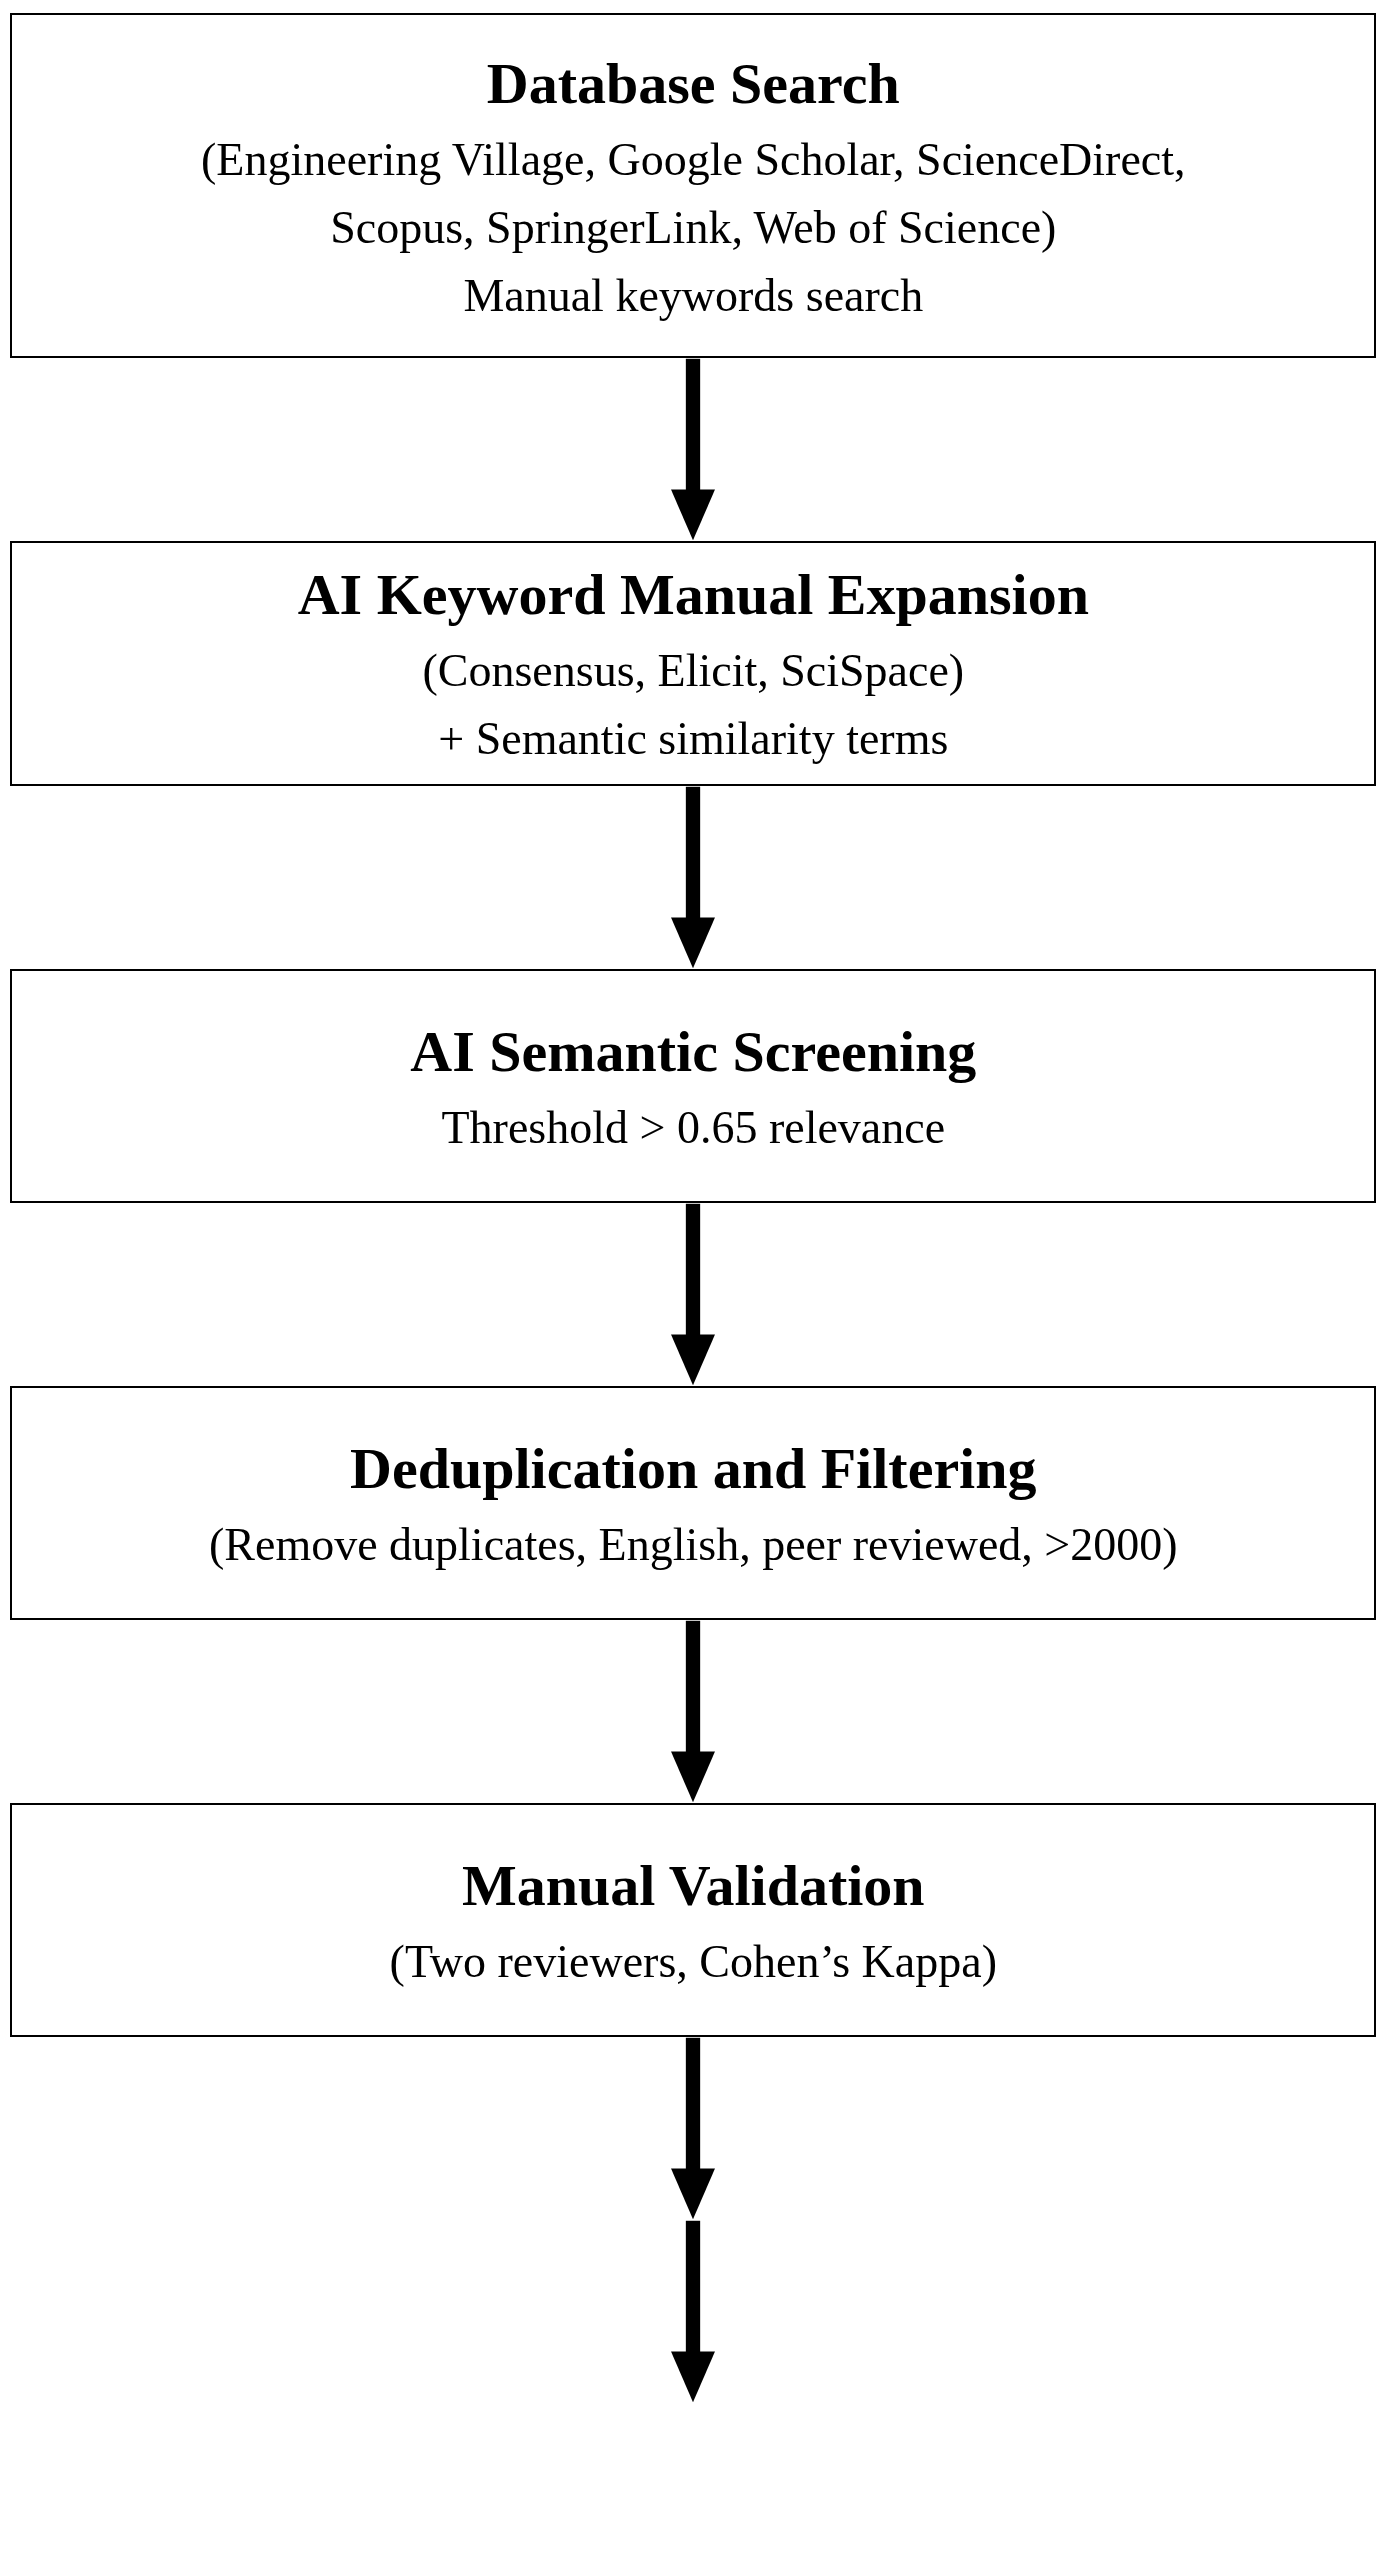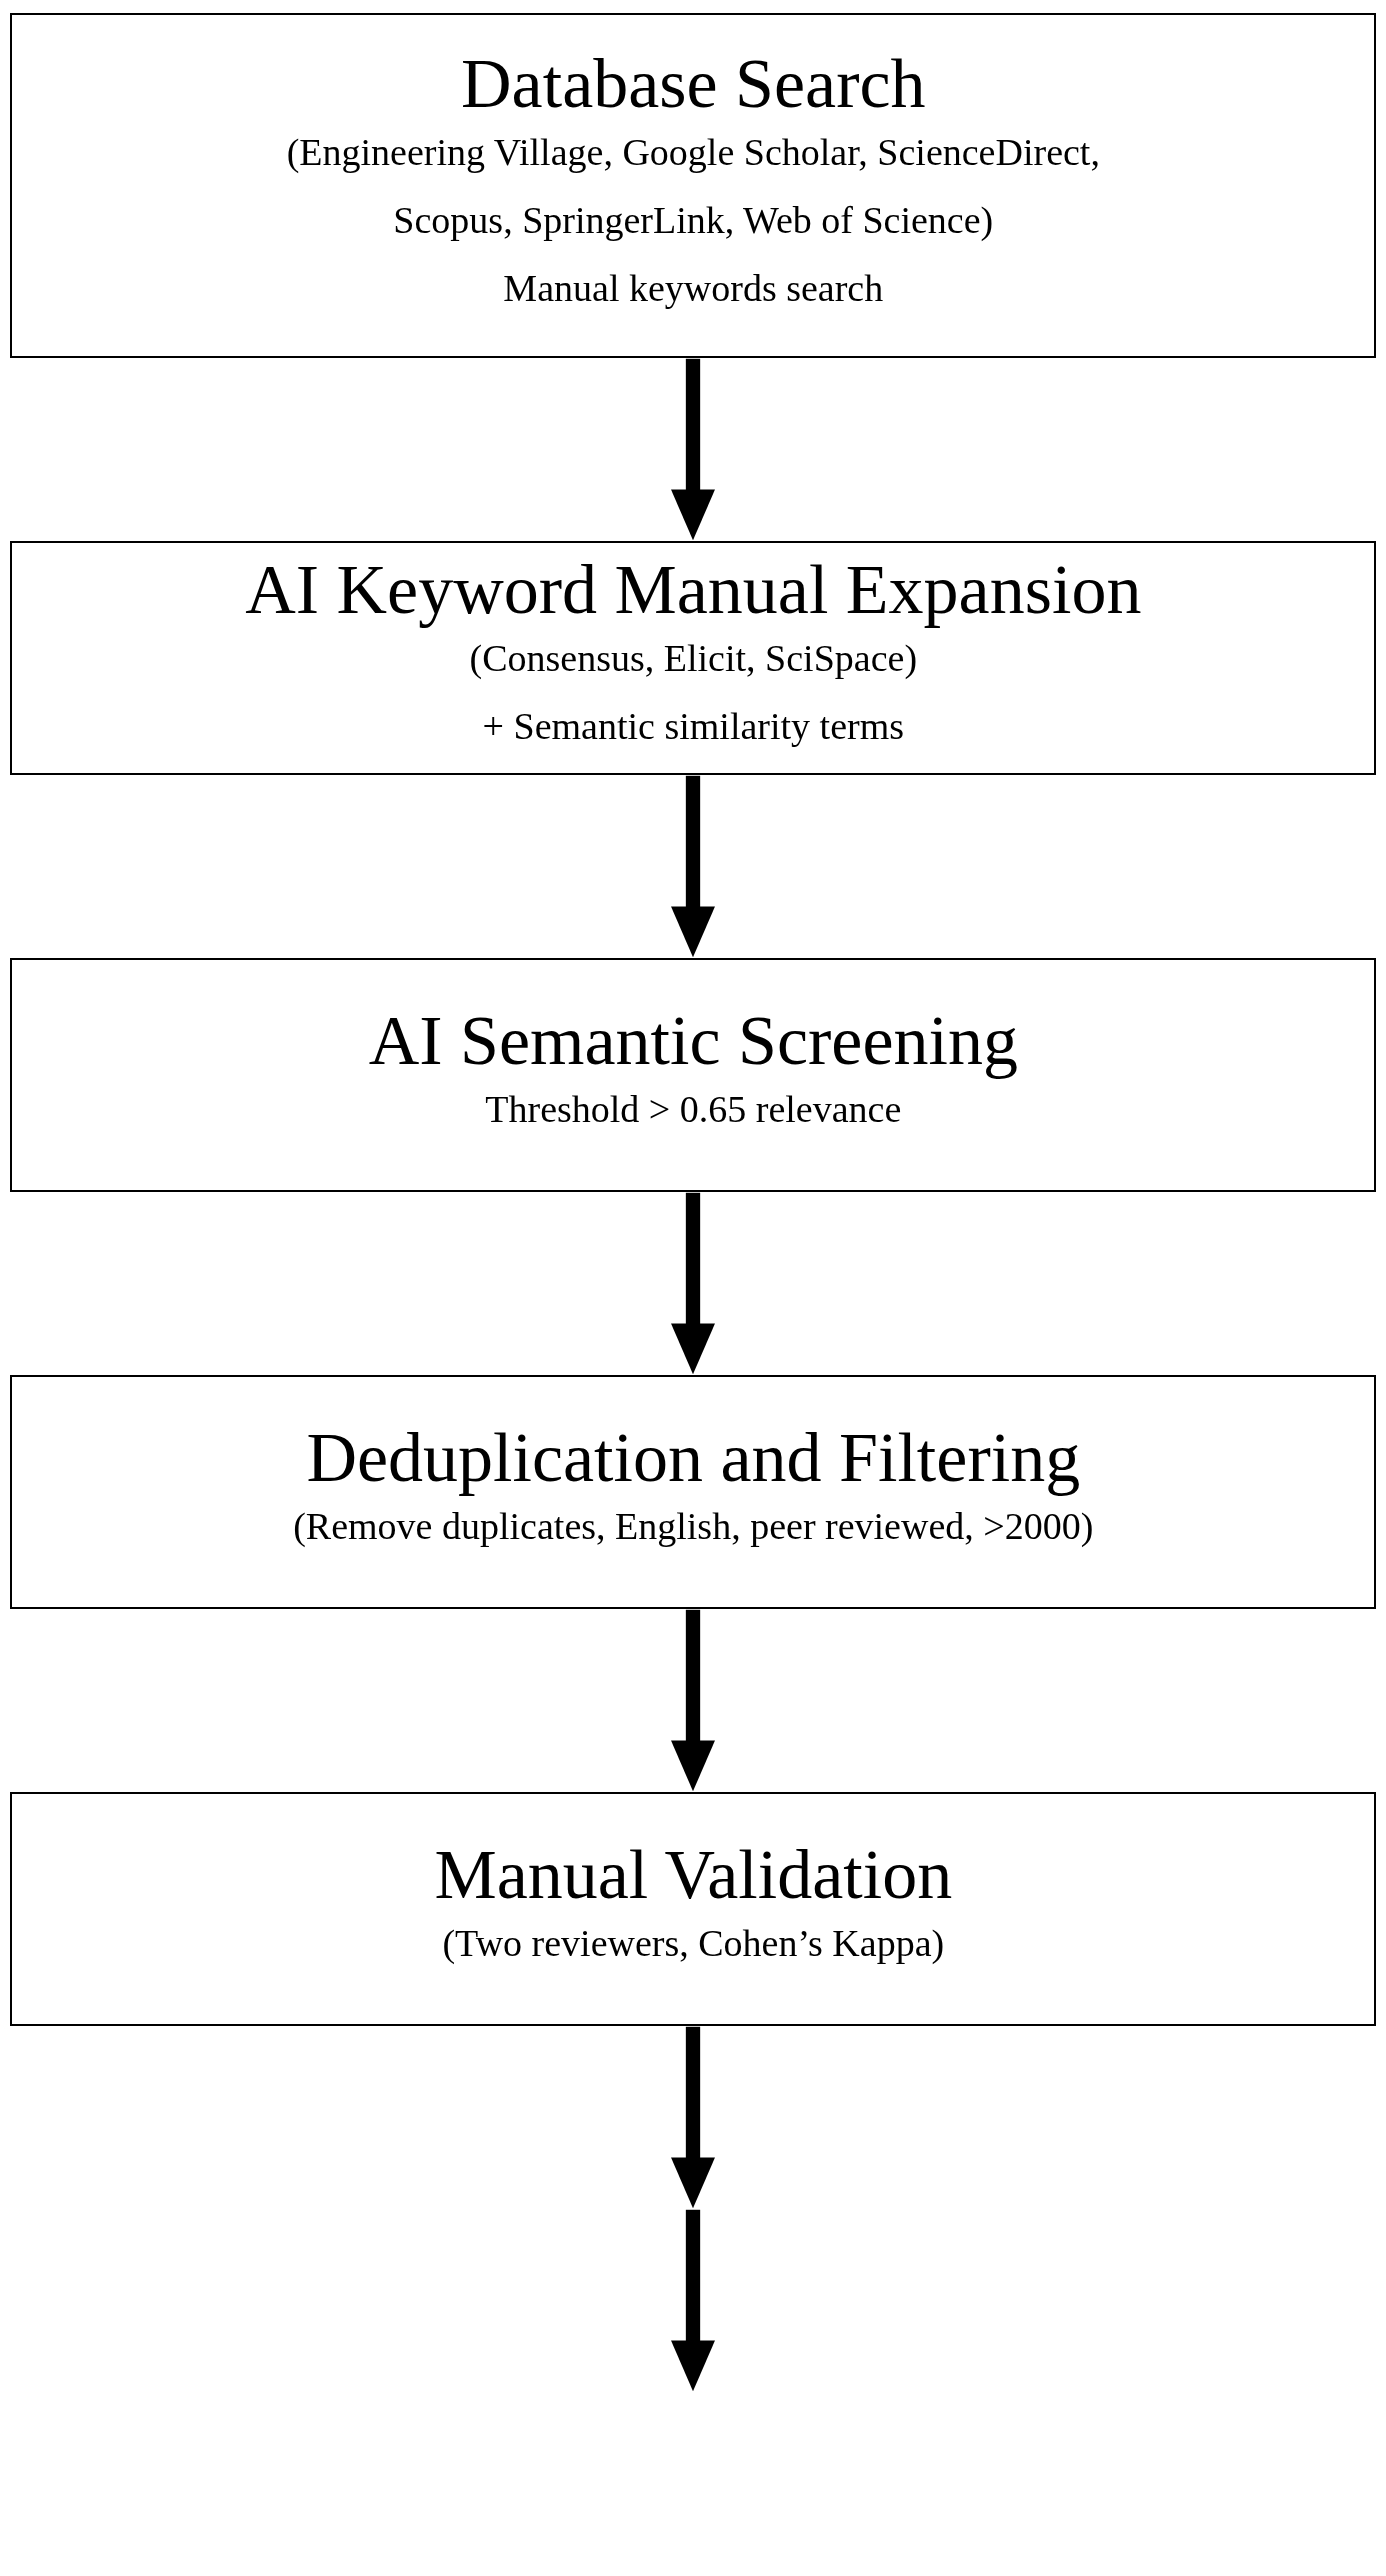--- a/index.html
+++ b/index.html
@@ -32,29 +32,29 @@
     flex-direction: column;
     justify-content: center;
     align-items: center;
     text-align: center;
     padding: 10.3px 20.6px;
   }
   .step-box.tall {
     min-height: 345px;
   }
   .step-title {
-    margin: 0;
-    font-weight: normal;
-    font-size: 70px;
+    margin: 8px;
+    font-weight: bold;
+    font-size: 58px;
     line-height: 68px;
     white-space: nowrap;
   }
   .step-line {
     font-weight: normal;
-    font-size: 38px;
+    font-size: 46px;
     line-height: 68px;
     white-space: nowrap;
   }
   .arrow-wrap {
     height: 183px;
     display: flex;
     justify-content: center;
     align-items: flex-start;
     overflow: hidden;
   }

